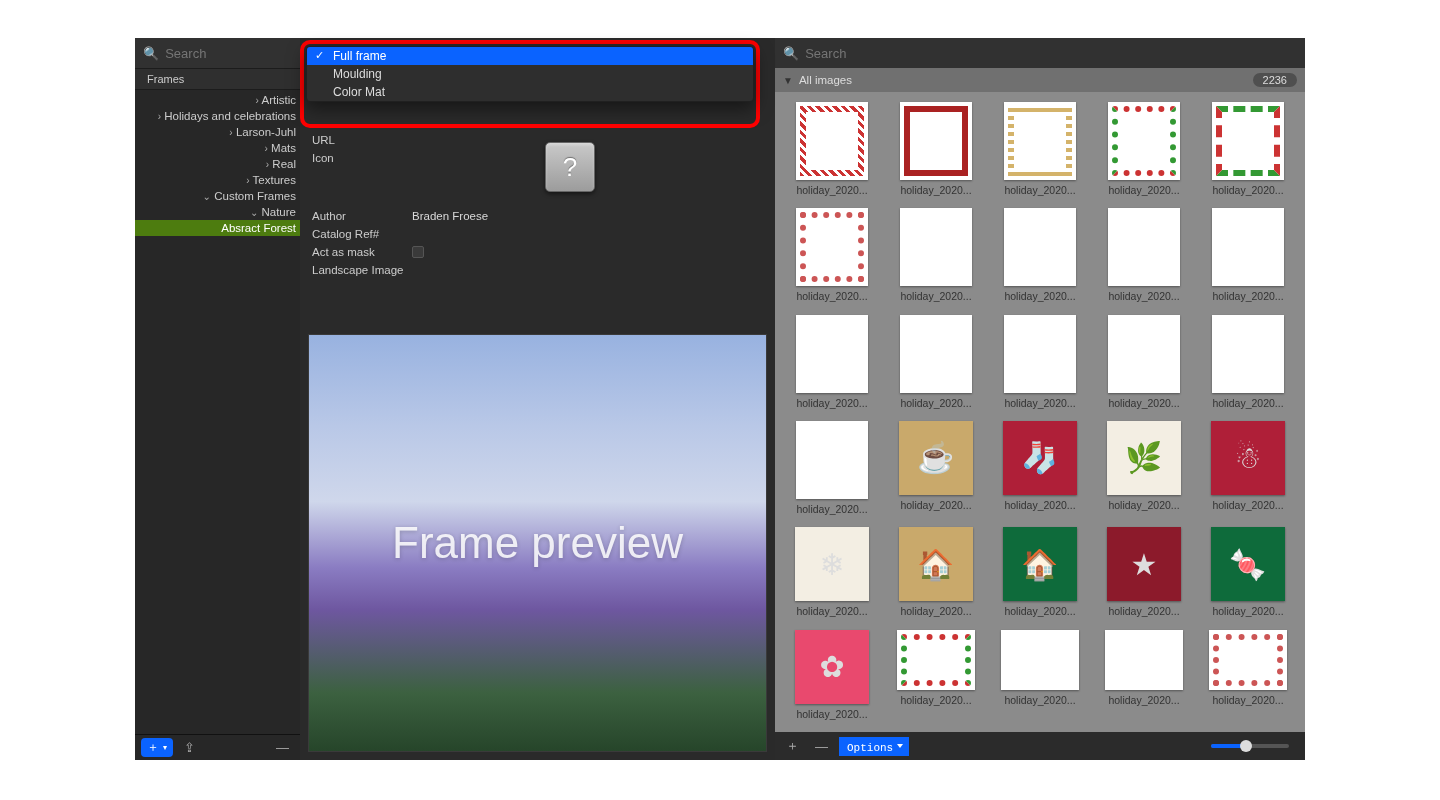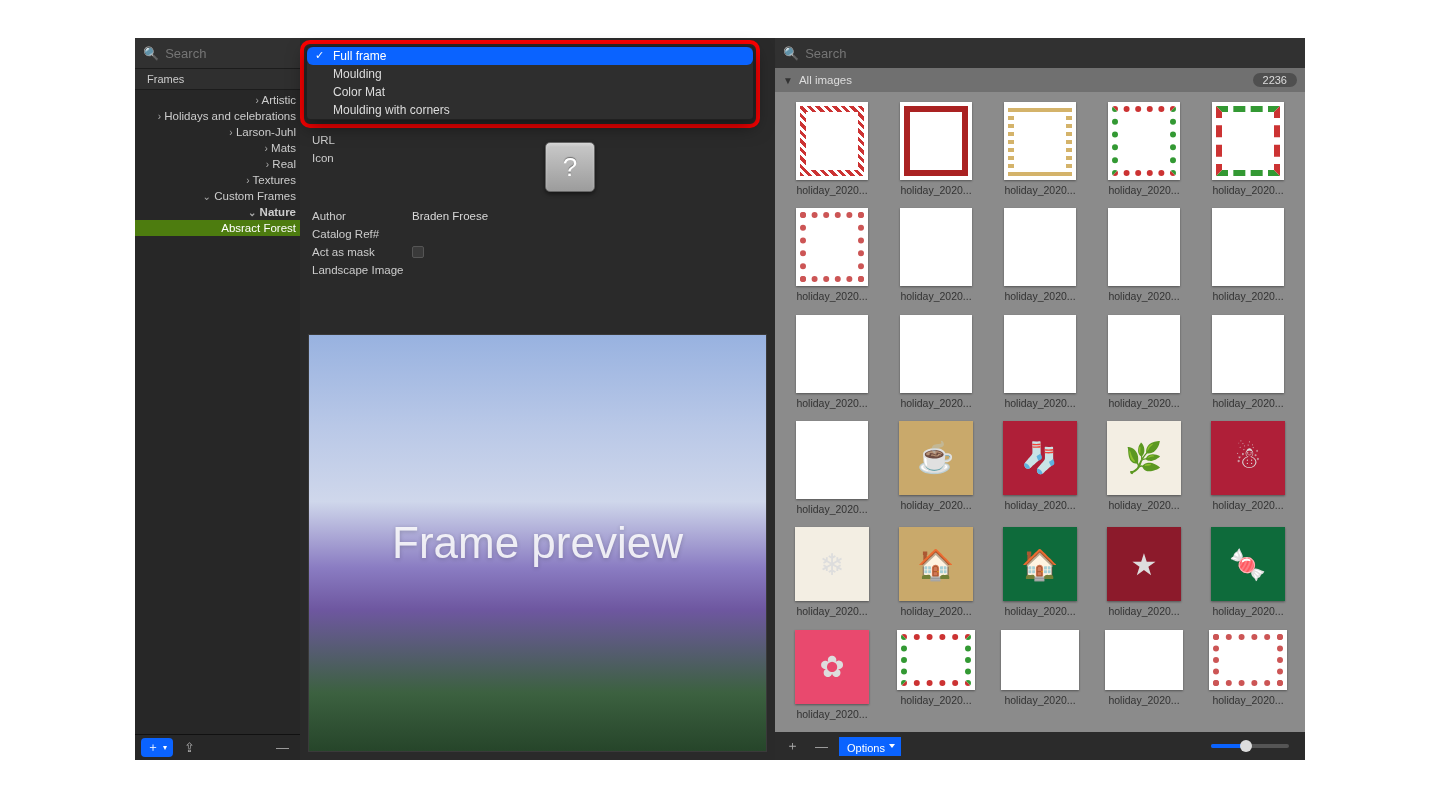--- a/index.html
+++ b/index.html
@@ -5,21 +5,21 @@
 * { box-sizing: border-box; margin: 0; padding: 0; }
 body { background: #fff; width: 1440px; height: 800px; font-family: -apple-system, "Helvetica Neue", Arial, sans-serif; font-size: 12px; color: #ddd; position: relative; overflow: hidden; }
 .app { position: absolute; top: 38px; left: 135px; width: 1170px; height: 722px; background: #1e1e1e; display: flex; }
 .sidebar { width: 165px; background: #272727; display: flex; flex-direction: column; }
 .search-bar { height: 30px; background: #313131; display: flex; align-items: center; padding: 0 8px; color: #888; cursor: text; }
 .search-bar .mag { margin-right: 6px; font-size: 13px; color: #888; }
 .search-bar input { background: transparent; border: none; outline: none; color: #e5e5e5; font-size: 13px; width: 100%; }
 .lib-header { background: #2f2f2f; font-size: 11px; font-weight: 500; color: #ccc; padding: 4px 12px; border-bottom: 1px solid #1c1c1c; border-top: 1px solid #1c1c1c; }
 .tree { list-style: none; padding: 2px 0; flex: 1; overflow: hidden; text-align: right; }
 .tree li { padding: 2px 4px 2px 8px; white-space: nowrap; color: #ccc; cursor: default; font-size: 11.5px; }
-.tree li.depth1 { padding-left: 8px; font-weight: bold; }
+.tree li.depth1 { padding-left: 8px; }
 .tree li.depth2 { padding-left: 44px; }
 .tree li .arrow { display: inline-block; width: 10px; font-size: 10px; color: #aaa; }
 .tree li.selected { background: #4d7c0f; color: #fff; }
 .sidebar-bottom { height: 26px; background: #272727; border-top: 1px solid #111; display: flex; align-items: center; padding: 0 6px; gap: 6px; }
 .pill { background: #0a63ff; border-radius: 4px; padding: 1px 6px; color: #fff; display: flex; align-items: center; gap: 4px; font-size: 12px; }
 .icon-btn { color: #aaa; padding: 2px 5px; border-radius: 3px; font-size: 13px; }
 .center { flex: 1; background: #2a2a2a; display: flex; flex-direction: column; position: relative; }
 .form-area { padding: 8px 12px; color: #ccc; }
 .form-row { display: flex; align-items: flex-start; min-height: 18px; font-size: 11.5px; }
 .form-row .lbl { width: 100px; color: #ccc; }
@@ -34,29 +34,29 @@
 .right .search-bar { background: #313131; }
 .right-header { height: 24px; background: #707070; display: flex; align-items: center; padding: 0 8px; color: #ddd; font-size: 11.5px; }
 .right-header .count { margin-left: auto; background: #4f4f4f; border-radius: 9px; padding: 1px 10px; font-size: 11px; color: #ddd; }
 .grid { flex: 1; overflow: hidden; padding: 10px 14px; display: grid; grid-template-columns: repeat(5, 1fr); gap: 14px 18px; row-gap: 10px; }
 .thumb { display: flex; flex-direction: column; align-items: center; }
 .thumb .img { width: 72px; height: 78px; background: #fff; box-shadow: 0 1px 2px rgba(0,0,0,0.4); position: relative; overflow: hidden; }
 .thumb .img.short { height: 60px; width: 78px; }
 .thumb .lbl { font-size: 10.5px; color: #333; margin-top: 4px; max-width: 82px; white-space: nowrap; overflow: hidden; text-overflow: ellipsis; text-align: right; }
 .border-frame { position: absolute; inset: 4px; border: 6px solid transparent; }
 .right-bottom { height: 28px; background: #2b2b2b; display: flex; align-items: center; padding: 0 6px; gap: 6px; }
-.options-pill { background: #0a63ff; color: #fff; border-radius: 0; padding: 5px 16px 2px 8px; font-size: 11px; display: flex; align-items: center; position: relative; }
+.options-pill { background: #0a63ff; color: #fff; border-radius: 0; padding: 5px 16px 2px 8px; font-size: 11px; display: flex; align-items: center; position: relative; font-family: Liberation Mono, monospace; }
 .options-pill::after { content: ""; position: absolute; right: 6px; top: 50%; width: 0; height: 0; border-left: 3px solid transparent; border-right: 3px solid transparent; border-top: 4px solid #fff; transform: translateY(-50%); }
 .slider { margin-left: auto; width: 78px; height: 4px; background: #555; border-radius: 2px; position: relative; margin-right: 10px;}
 .slider .range-left { position: absolute; left: 0; top: 0; height: 4px; background: #0a63ff; border-radius: 2px; }
 .slider .knob { position: absolute; top: -4px; width: 12px; height: 12px; background: #ddd; border-radius: 50%; }
 
 .highlight-box { position: absolute; top: 40px; left: 300px; width: 460px; height: 88px; border: 4px solid #f00; border-radius: 10px; z-index: 50; }
 .dropdown { position: absolute; top: 46px; left: 306px; width: 448px; background: #2e2e2e; border: 1px solid #202020; border-radius: 4px; z-index: 51; overflow: hidden; box-shadow: 0 6px 18px rgba(0,0,0,0.5); }
-.dropdown .item { padding: 2px 10px 2px 26px; font-size: 12px; color: #ddd; position: relative; cursor: default; border-radius: 6px; }
+.dropdown .item { padding: 2px 10px 2px 26px; font-size: 12px; color: #ddd; position: relative; cursor: default; }
 .dropdown .item.sel { background: #0a63ff; color: #fff; }
 .dropdown .item.sel::before { content: "✓"; position: absolute; left: 8px; top: 2px; font-size: 11px; }
 
 .bf-red { border-image: repeating-linear-gradient(45deg,#c33,#c33 3px,#fff 3px,#fff 6px) 6; border-style: solid; }
 .bf-crim { border: 6px solid #a22; }
 .bf-gold { border: 6px solid transparent; border-image: repeating-linear-gradient(0deg,#d4b36a,#d4b36a 4px,#fff 4px,#fff 8px) 6; }
 .bf-dots-rg { border: 6px dotted; border-color: #c33 #393 #c33 #393; }
 .bf-sq { border: 6px dashed; border-color: #393 #c33 #393 #c33; }
 .bf-hearts { border: 6px dotted #c55; }
 .bf-blank { border: none; }
@@ -338,14 +338,13 @@
       </div>
     </div>
   </div>
 </div>
 
 <div class="highlight-box"></div>
 <div class="dropdown" id="type-dropdown">
     <div class="item sel">Full frame</div>
     <div class="item">Moulding</div>
     <div class="item">Color Mat</div>
-    <div class="item">Moulding with corners</div>
   </div>
 
 </body></html>

